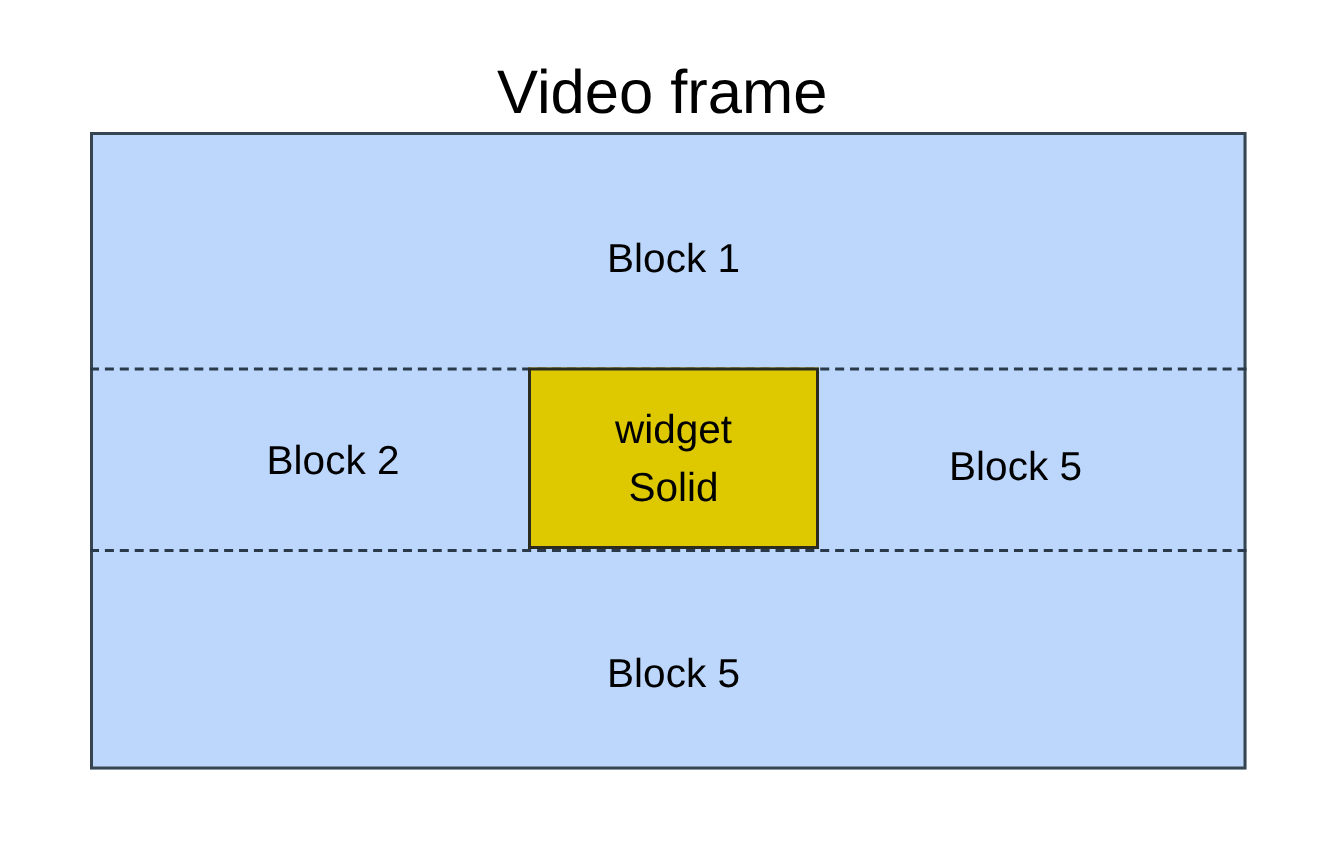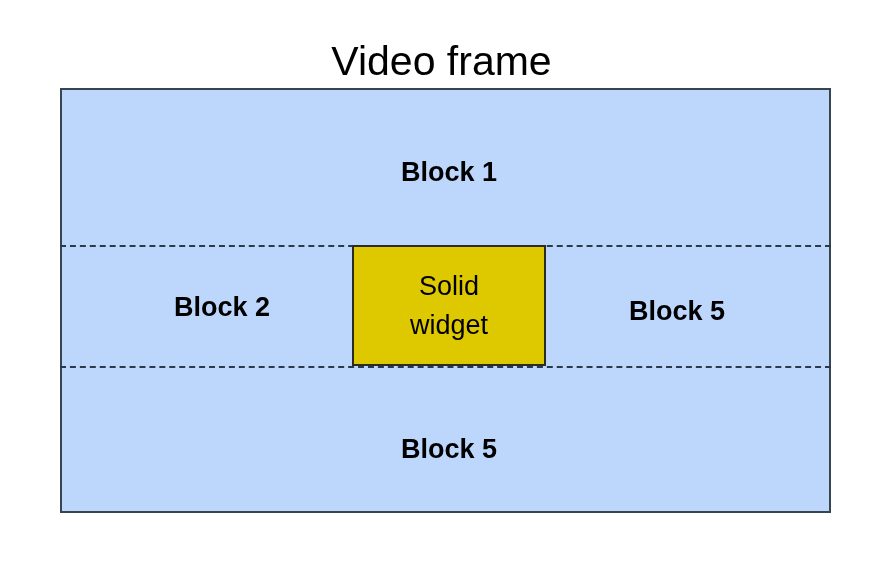--- a/index.html
+++ b/index.html
@@ -85,21 +85,21 @@
     color: #000000;
     line-height: 39px;
     text-align: center;
     white-space: nowrap;
   }
 
   
   .block-label {
     position: absolute;
     font-size: 27px;
-    font-weight: bold;
+    font-weight: normal;
     color: #000000;
     line-height: 32px;
     white-space: nowrap;
     text-align: left;
     transform: translate(-50%, -50%);
   }
   
   .block-label.block-1 { left: 387px; top: 82px; }
   .block-label.block-2 { left: 160px; top: 217px; }
   .block-label.block-3 { left: 615px; top: 221px; }
@@ -120,19 +120,19 @@
 
     <div class="block-label block-3">Block 5</div>
 
     <div class="block-label block-4">Block 5</div>
 
     <div class="divider top-divider"></div>
 
     <div class="divider bottom-divider"></div>
 
     <div class="solid-widget">
+      <div class="widget-line">widget</div>
       <div class="widget-line">Solid</div>
-      <div class="widget-line">widget</div>
     </div>
 
   </div>
 
 </div>
 
 </body></html>

